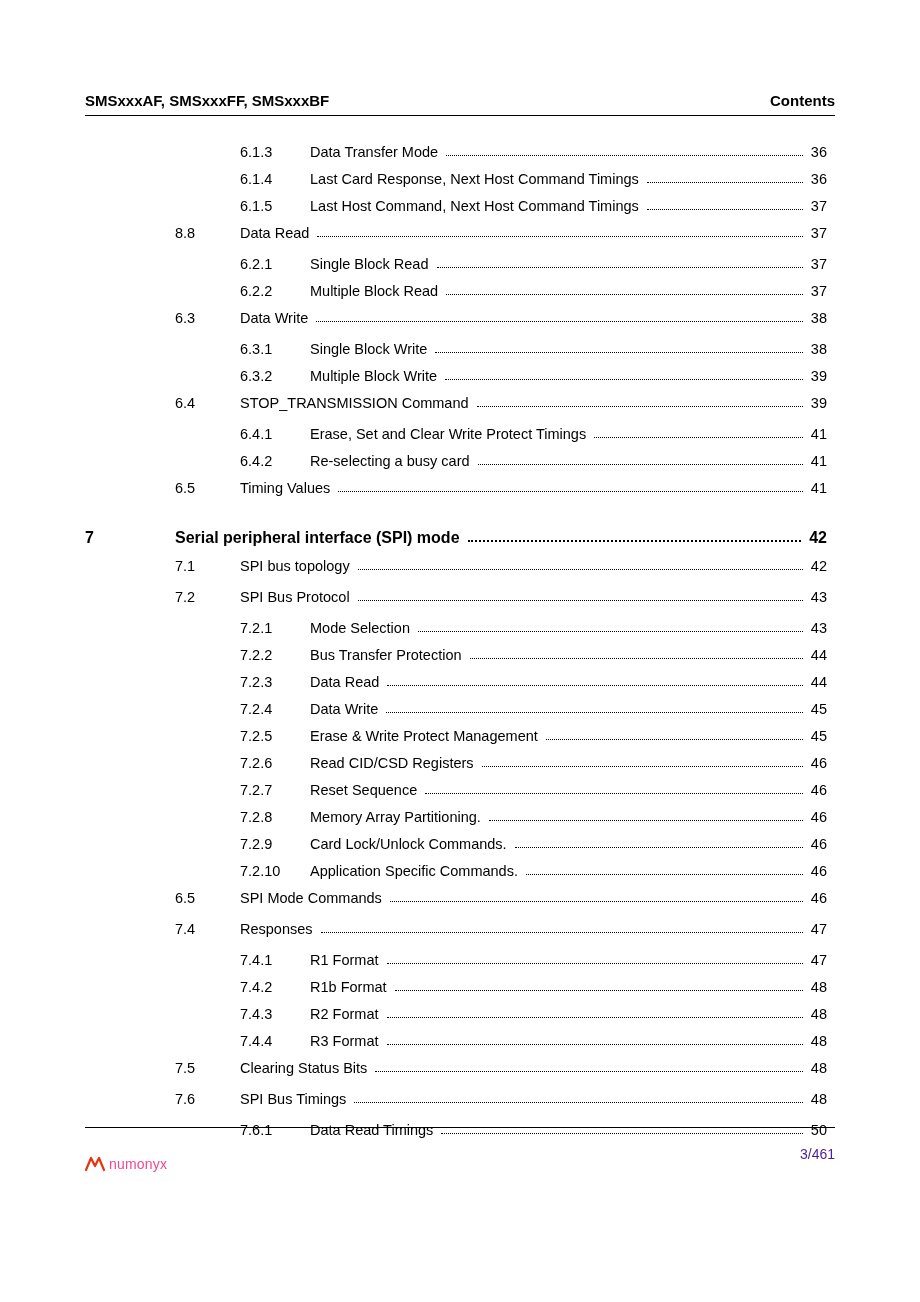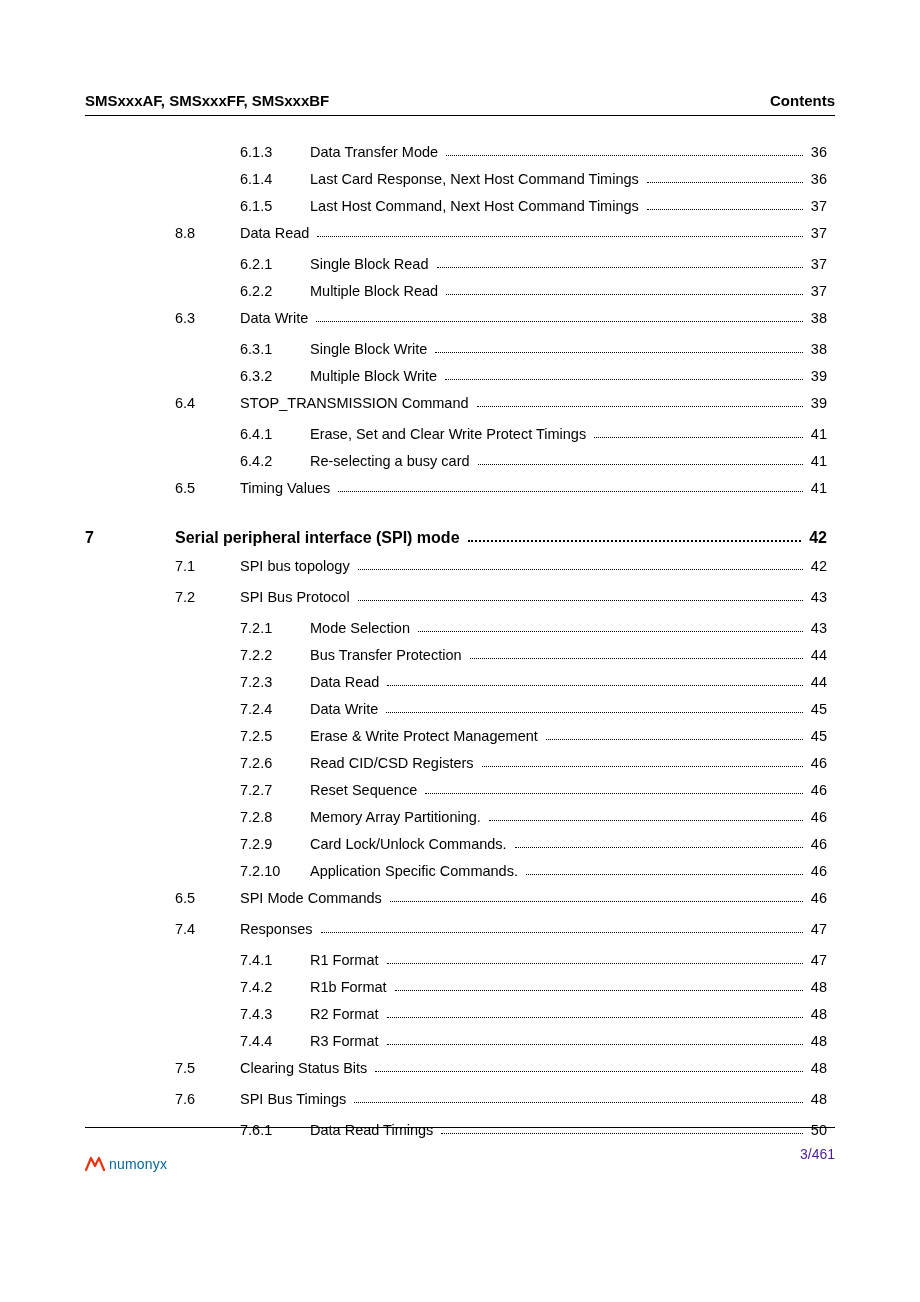--- a/index.html
+++ b/index.html
@@ -78,21 +78,21 @@
     justify-content: space-between;
     align-items: center;
     border-top: 1.2px solid #000;
     padding-top: 8px;
     font-size: 14px;
   }
   .brand {
     display: flex;
     align-items: center;
     gap: 4px;
-    color: #0369a1;
+    color: #ec4899;
     letter-spacing: .2px;
     margin-top: 20px;
   }
   .footer .pgnum { color: #4c1d95; }
   .logo-icon svg { display: block; }
 </style>
 </head>
 <body>
 
 <div class="page">

